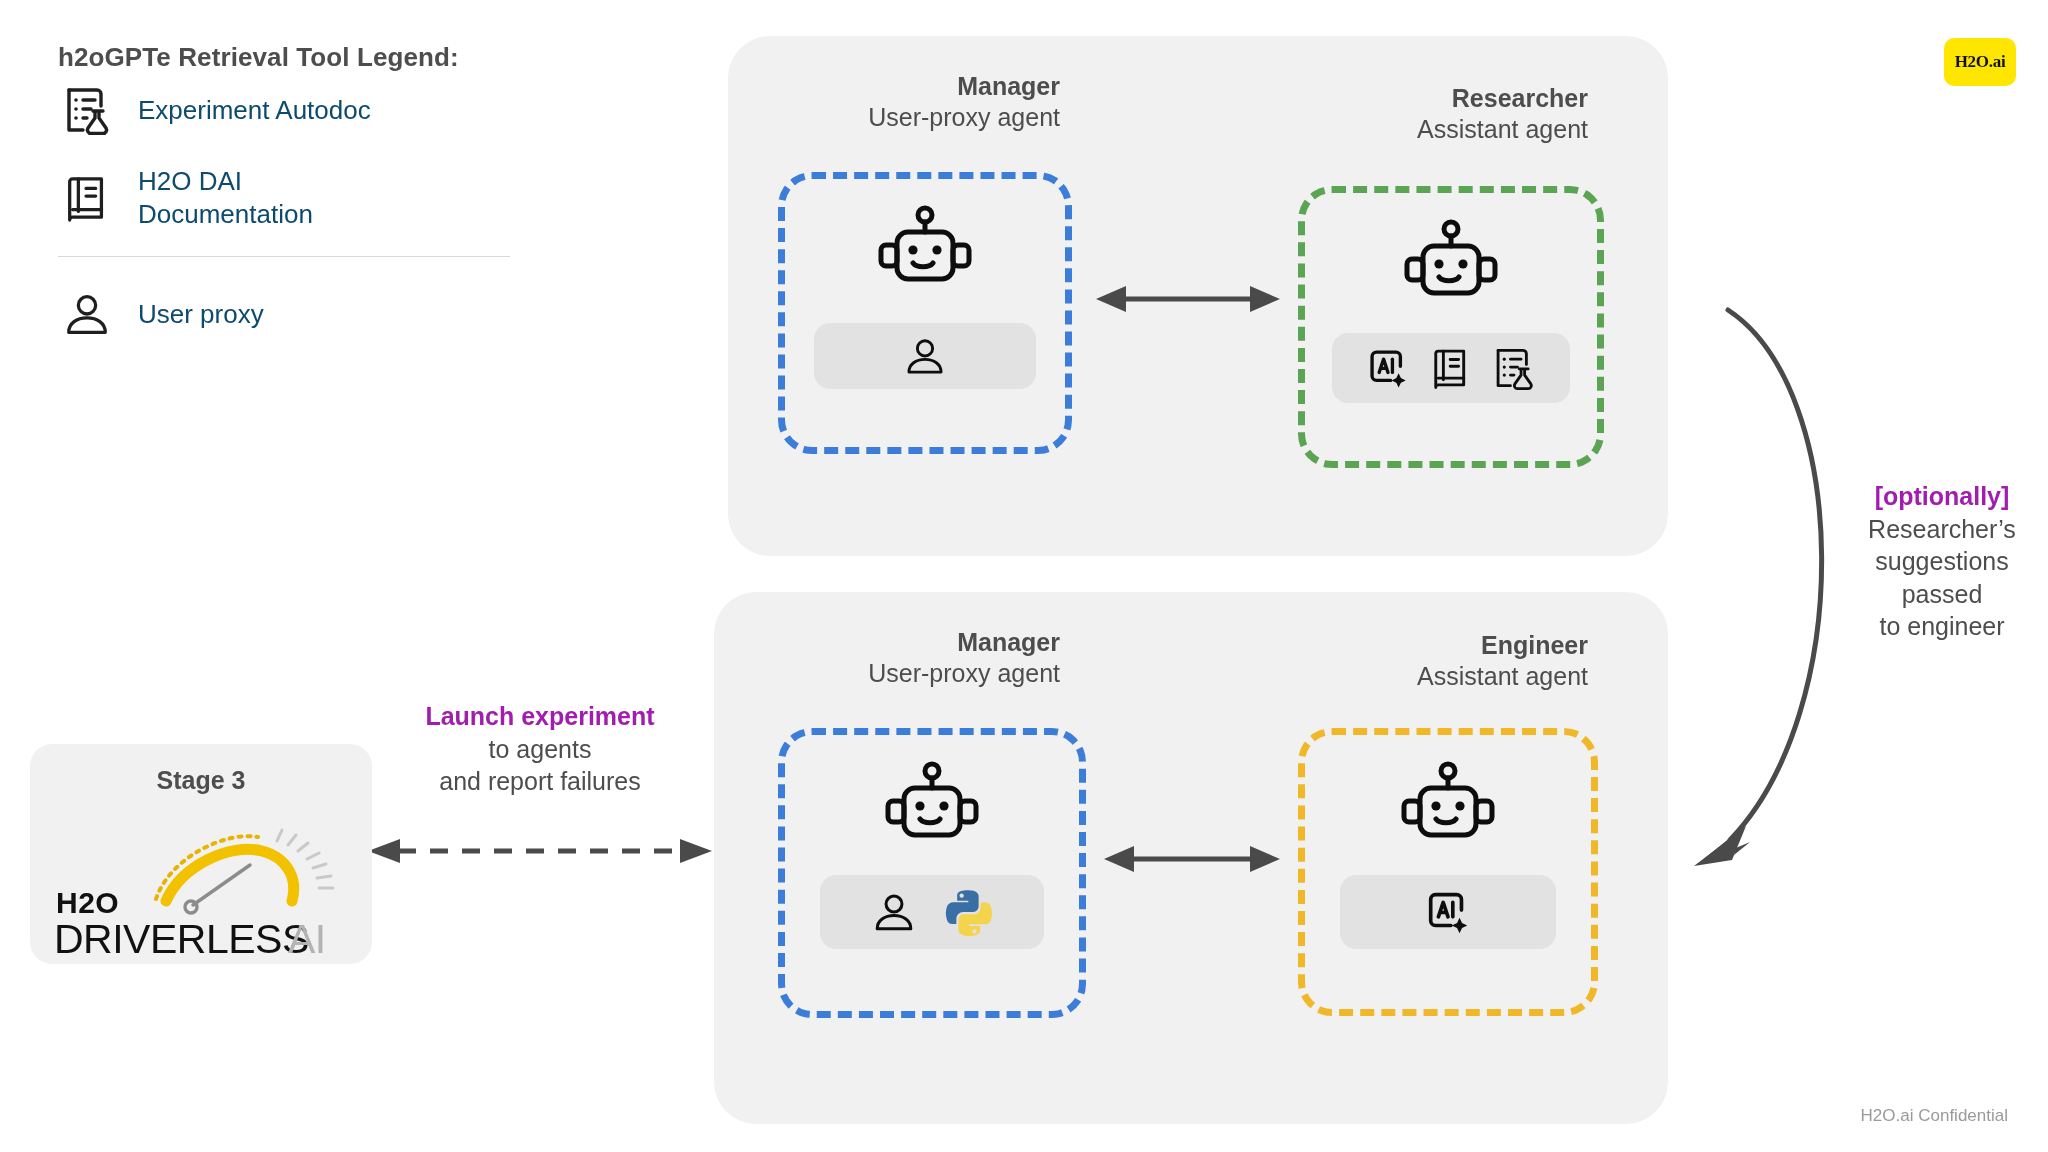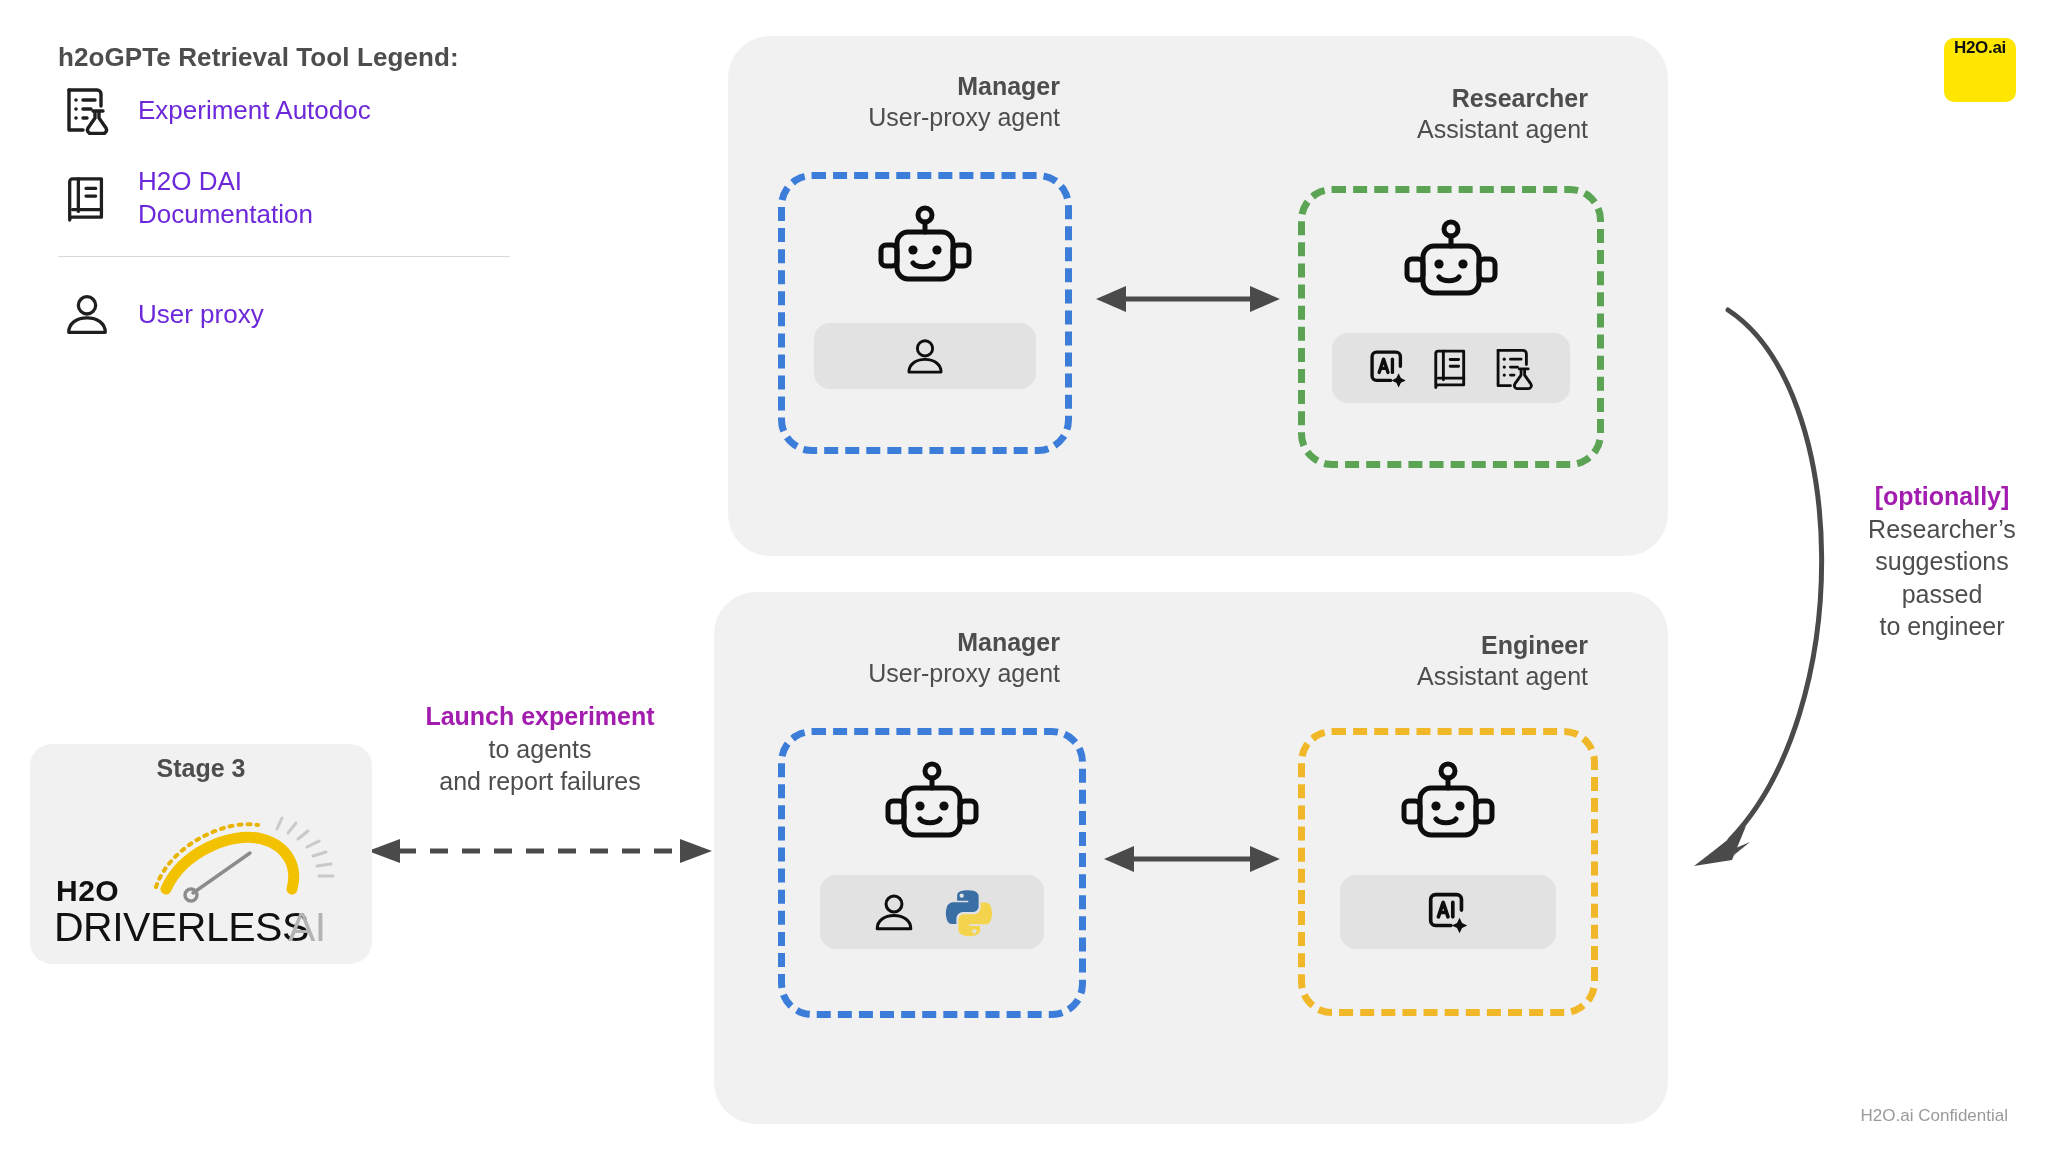--- a/index.html
+++ b/index.html
@@ -13,21 +13,21 @@
   .abs{position:absolute;}
 
   
   #legend{left:58px;top:42px;width:470px;}
   #legend .legend-title{
     font-size:26px;font-weight:bold;color:#4d4d4d;letter-spacing:.1px;
     margin-bottom:8px;
   }
   .legend-row{display:flex;align-items:center;gap:22px;margin-bottom:26px;}
   .legend-row .lg-icon{width:58px;height:58px;flex:0 0 58px;display:flex;align-items:center;justify-content:center;}
-  .legend-row .lg-label{font-size:26px;color:#6d28d9;line-height:1.25;}
+  .legend-row .lg-label{font-size:26px;color:#0c4a6e;line-height:1.25;}
   .legend-sep{height:1px;background:#d9d9d9;margin:26px 0 28px 0;width:452px;}
 
   
   .panel{
     background:#f1f1f1;border-radius:42px;
   }
   #panel-top{left:728px;top:36px;width:940px;height:520px;}
   #panel-bottom{left:714px;top:592px;width:954px;height:532px;}
 
   
@@ -58,27 +58,27 @@
   .note .b{font-weight:bold;font-size:25px;color:#a21caf;display:block;}
   .note .n{font-size:25px;color:#4d4d4d;display:block;}
 
   
   #stage3{
     left:30px;top:744px;width:342px;height:220px;
     background:#f1f1f1;border-radius:22px;
   }
   #stage3 .s-title{
     text-align:center;font-size:25px;font-weight:bold;color:#4d4d4d;
-    padding-top:10px;
+    padding-top:22px;
   }
 
   
   #brand{
-    left:1944px;top:38px;width:72px;height:64px;background:#ffe600;border-radius:10px;
-    display:flex;justify-content:center;
+    left:1944px;top:38px;width:72px;height:48px;background:#ffe600;border-radius:10px;
+    display:flex;align-items:center;justify-content:center;font-family:Liberation Serif, serif;
   }
   #brand .bt{font-size:17px;font-weight:bold;color:#111;letter-spacing:-.3px;}
 
   #confidential{
     right:40px;bottom:26px;font-size:17px;color:#9a9a9a;
   }
   svg{display:block;overflow:visible;}
 </style>
 </head>
 <body>

